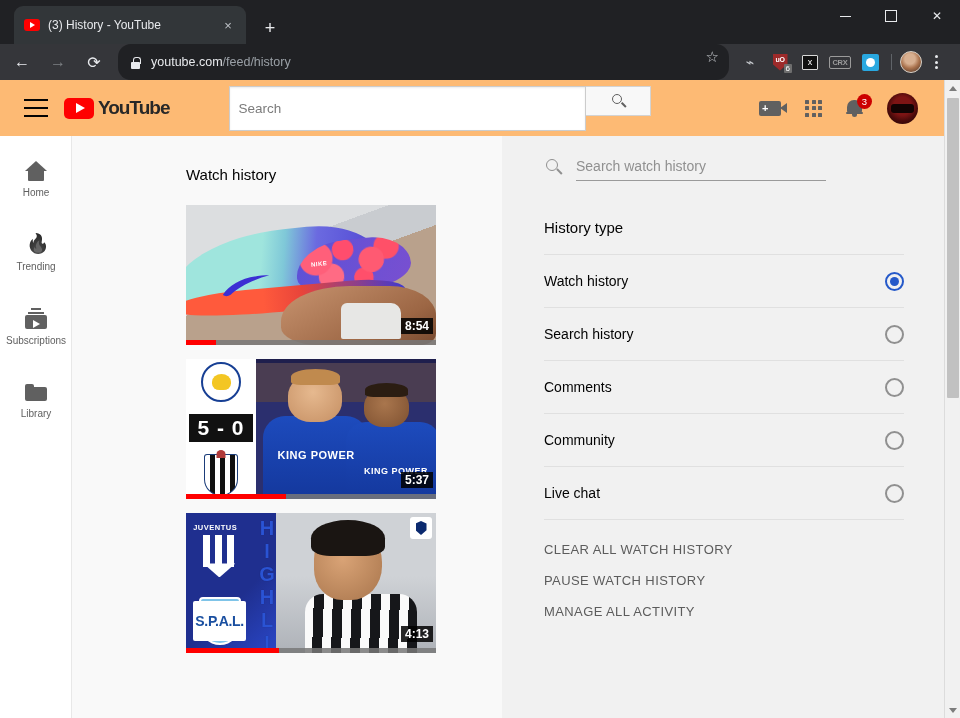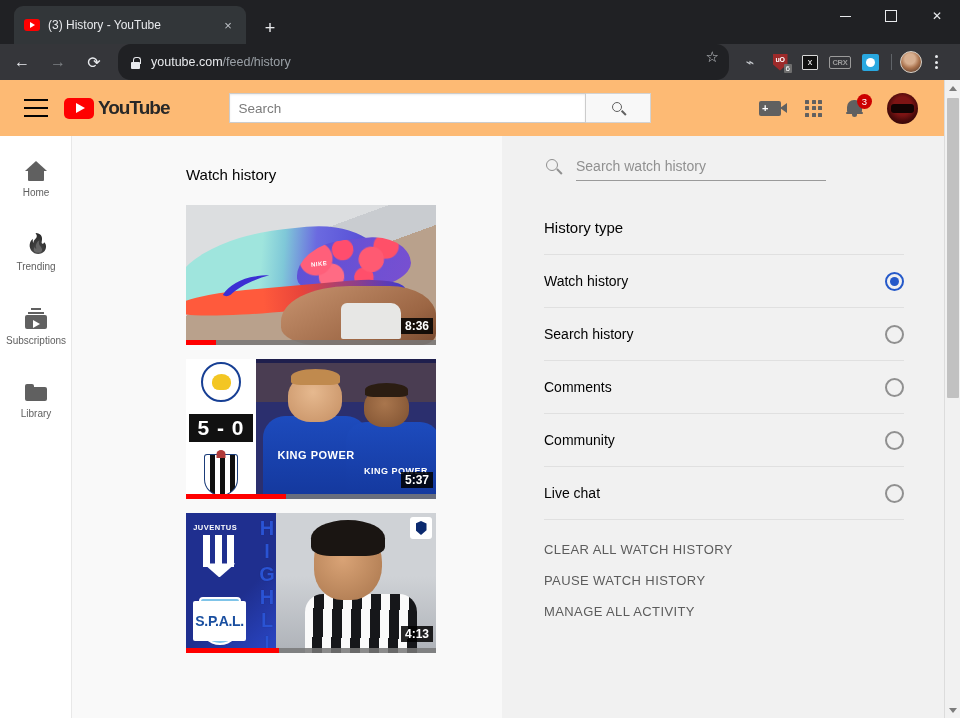--- a/index.html
+++ b/index.html
@@ -142,21 +142,21 @@
     position: relative; margin-right: 4px;
   }
   .yt-logo-mark::after {
     content: ""; position: absolute; left: 12px; top: 5.5px;
     border-left: 9px solid #fff; border-top: 5px solid transparent;
     border-bottom: 5px solid transparent;
   }
   .yt-logo-text { font-size: 19px; font-weight: bold; color: #282828; letter-spacing: -1px; }
   .yt-search-wrap { margin-left: 60px; display: flex; flex: 0 0 auto; }
   .yt-search-box {
-    width: 357px; height: 30px; border: 1px solid #ccc; background: #fff;
+    width: 357px; height: 45px; border: 1px solid #ccc; background: #fff;
     display: flex; align-items: center; padding: 0 8px; box-shadow: inset 0 1px 2px rgba(0,0,0,.08); text-align: right;
   }
   .yt-search-box span { font-size: 13.5px; color: #7b7b7b; }
   .yt-search-btn {
     width: 65px; height: 30px; border: 1px solid #d3d3d3; border-left: none;
     background: #f8f8f8; display: flex; align-items: center; justify-content: center;
   }
   .mag { position: relative; width: 13px; height: 13px; display: inline-block; }
   .mag i {
     position: absolute; left: 0; top: 0; width: 10px; height: 10px;
@@ -667,21 +667,21 @@
             <div class="shoe"></div>
             <div class="speck"></div>
             <div class="sole"></div>
             <div class="nikeword">NIKE</div>
             <svg class="swoosh" viewBox="0 0 60 22">
               <path d="M2 20 C10 8 26 0 50 0 C34 4 18 12 10 20 C7 22 4 22 2 20 Z" fill="#3b2fd4"></path>
             </svg>
             <div class="hand"></div>
             <div class="hand2"></div>
           </div>
-          <div class="dur">8:36</div>
+          <div class="dur">8:54</div>
           <div class="prog">
               <i style="width:12%"></i>
             </div>
         </div>
 
         <div class="vid">
           <div class="thumb t2">
             <div class="lpanel">
               <div class="crest-lei">
                   <i></i>

